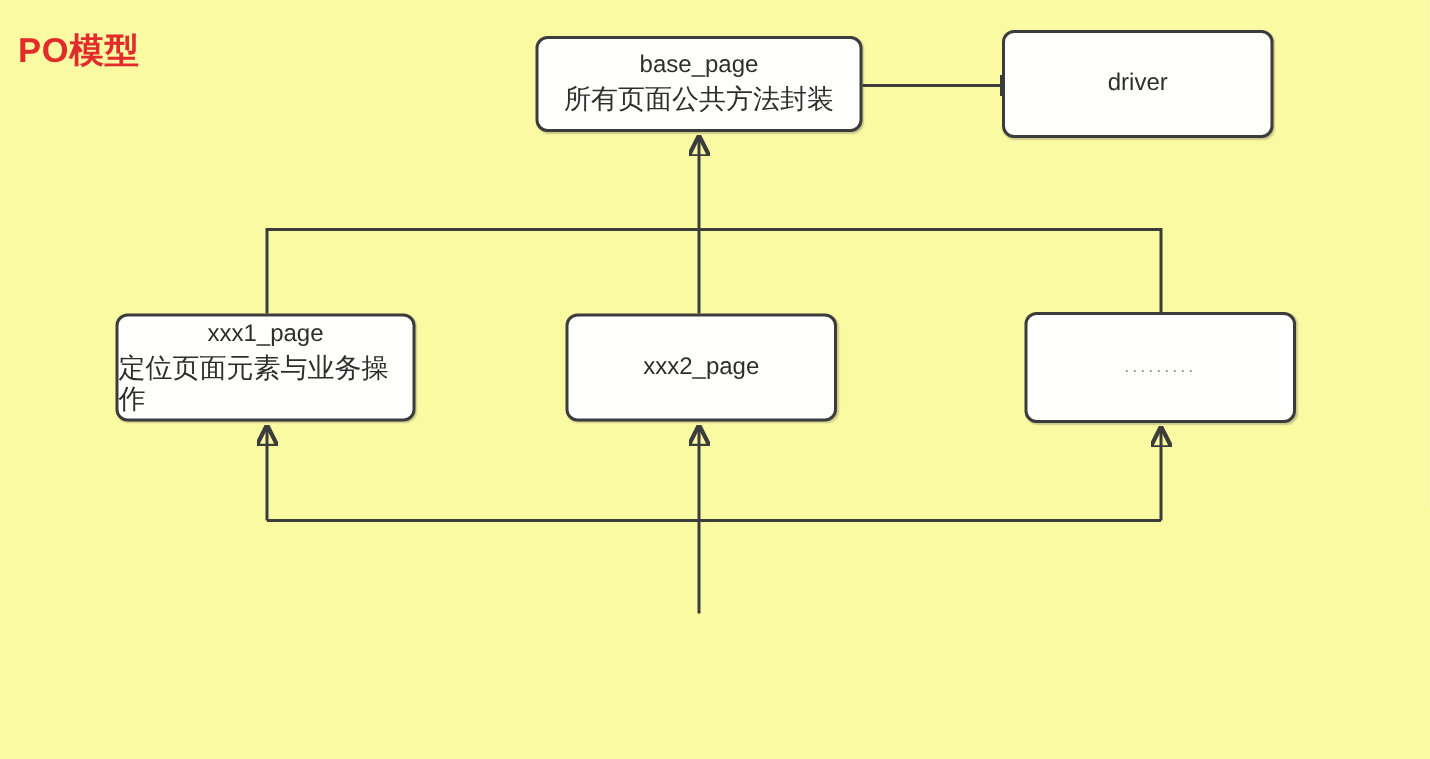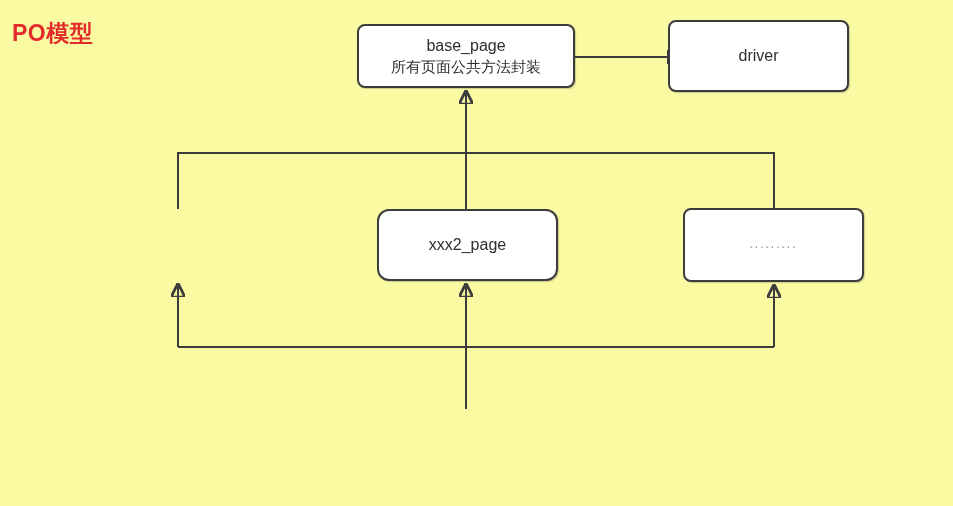--- a/index.html
+++ b/index.html
@@ -37,25 +37,25 @@
     background:var(--node_fill);
     border:2px solid var(--line);
     border-radius:8px;
     display:flex;flex-direction:column;
     align-items:center;justify-content:center;
     gap:3px;
     color:var(--text);
     box-shadow:1px 1px 1px rgba(60,60,60,0.25);
   }
   .node .node-title{font-size:16px;line-height:1.15;}
-  .node .node-subtitle{font-size:15px;line-height:1.15;}
+  .node .node-subtitle{font-size:18px;line-height:1.15;}
   .node-base-page{left:357px;top:24px;width:218px;height:64px;text-align:right;}
   .node-driver{left:668px;top:20px;width:181px;height:72px;}
   .node-xxx1-page{left:77px;top:209px;width:200px;height:72px;}
-  .node-xxx2-page{left:377px;top:209px;width:181px;height:72px;border-radius:12px;}
+  .node-xxx2-page{left:377px;top:209px;width:181px;height:72px;}
   .node-more-pages{left:683px;top:208px;width:181px;height:74px;}
   .node-more-pages .node-title{font-size:12px;color:var(--dots);letter-spacing:2px;}
   .node-test-case{left:377px;top:409px;width:181px;height:74px;}
 </style>
 </head>
 <body>
 
 <div class="canvas">
 
   <div class="diagram-title">PO模型</div>
@@ -84,20 +84,24 @@
 
   <div class="node node-base-page">
     <span class="node-title">base_page</span>
     <span class="node-subtitle">所有页面公共方法封装</span>
   </div>
 
   <div class="node node-driver">
     <span class="node-title">driver</span>
   </div>
 
+  <div class="node node-xxx1-page">
+    <span class="node-title">xxx1_page</span>
+    <span class="node-subtitle">定位页面元素与业务操作</span>
+  </div>
 
   <div class="node node-xxx2-page">
     <span class="node-title">xxx2_page</span>
   </div>
 
   <div class="node node-more-pages">
     <span class="node-title">.........</span>
   </div>
 
 

